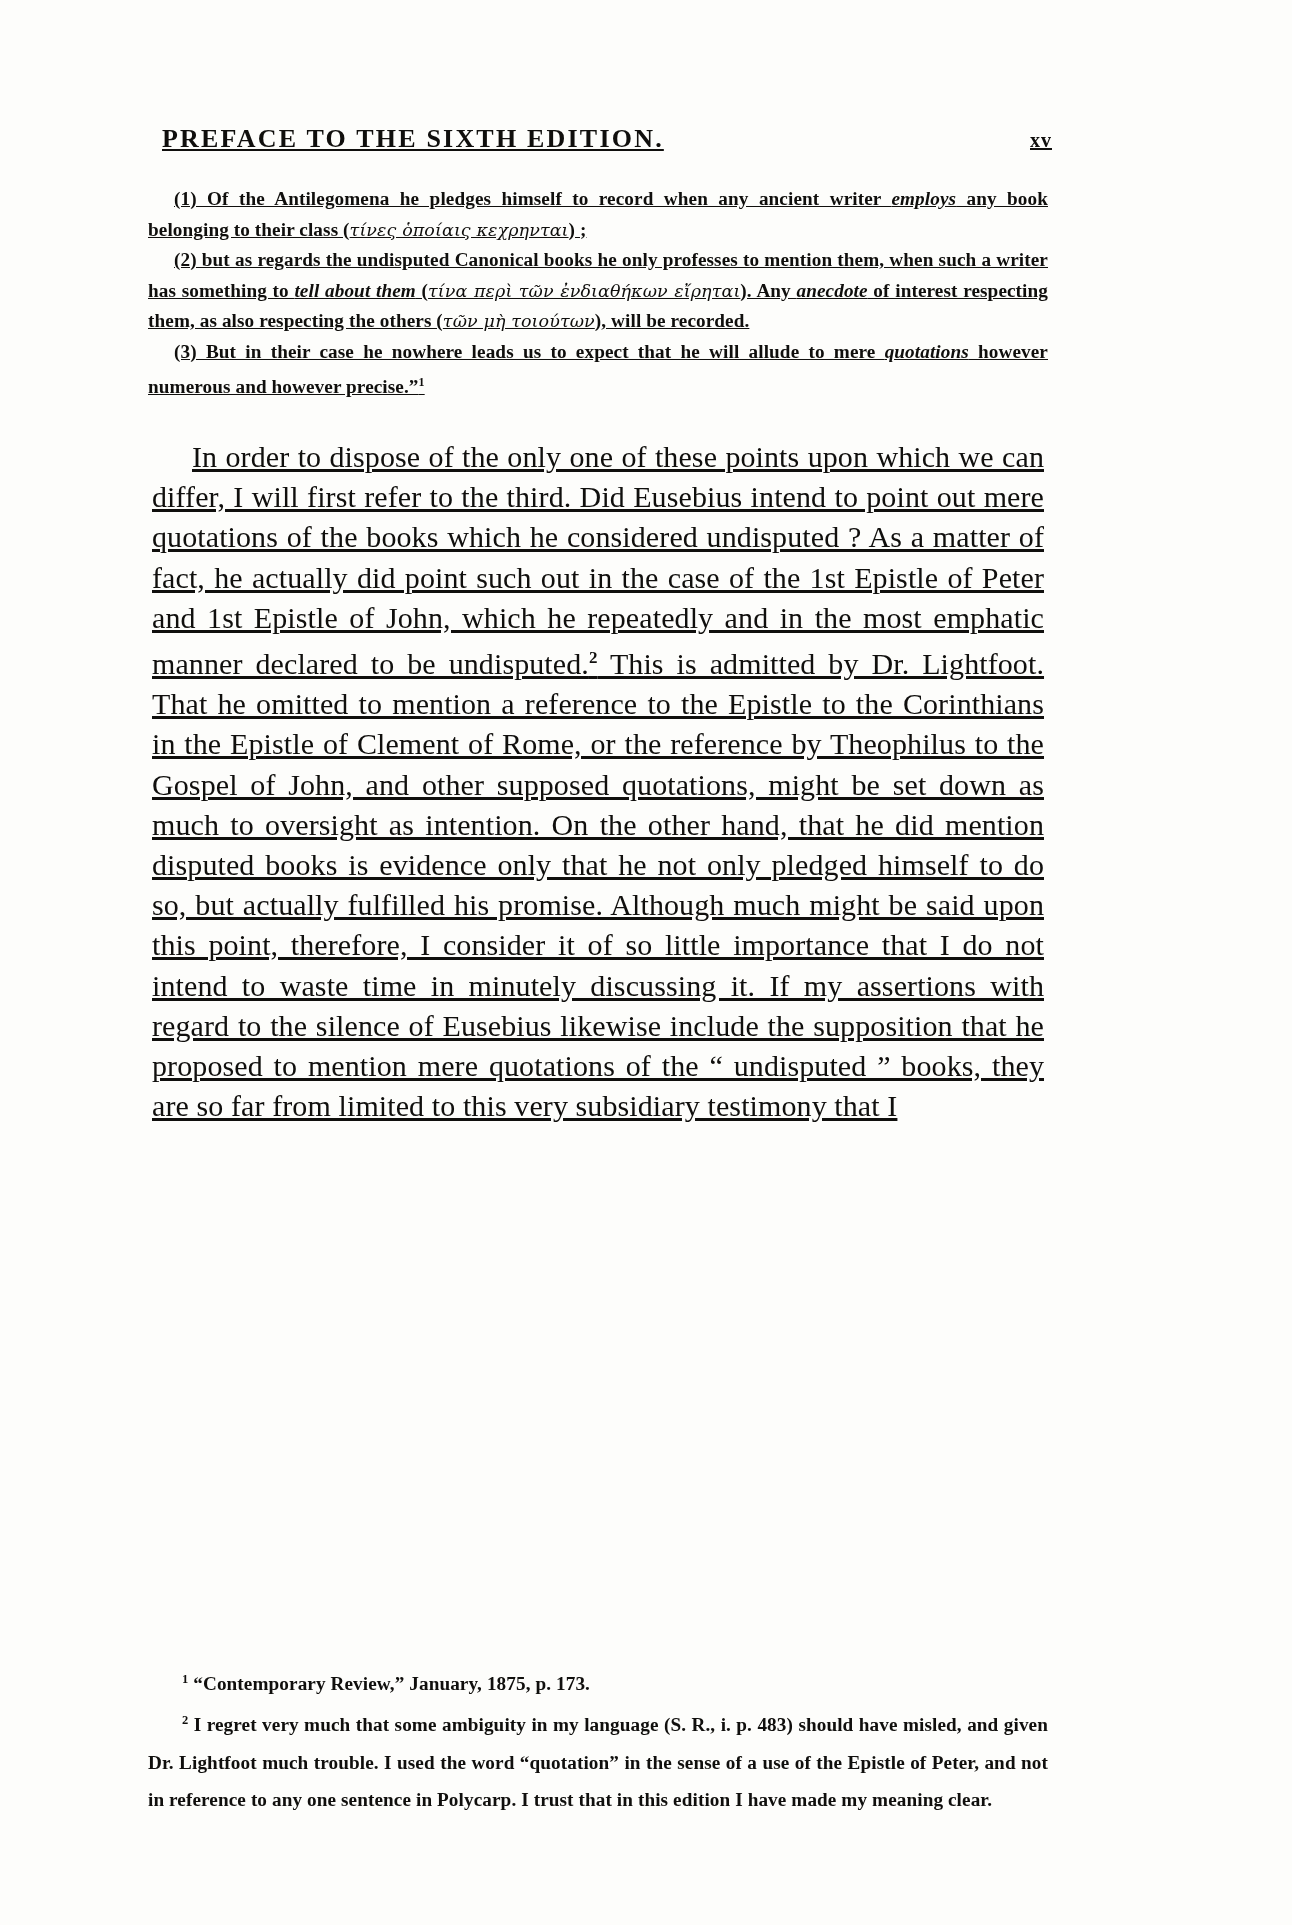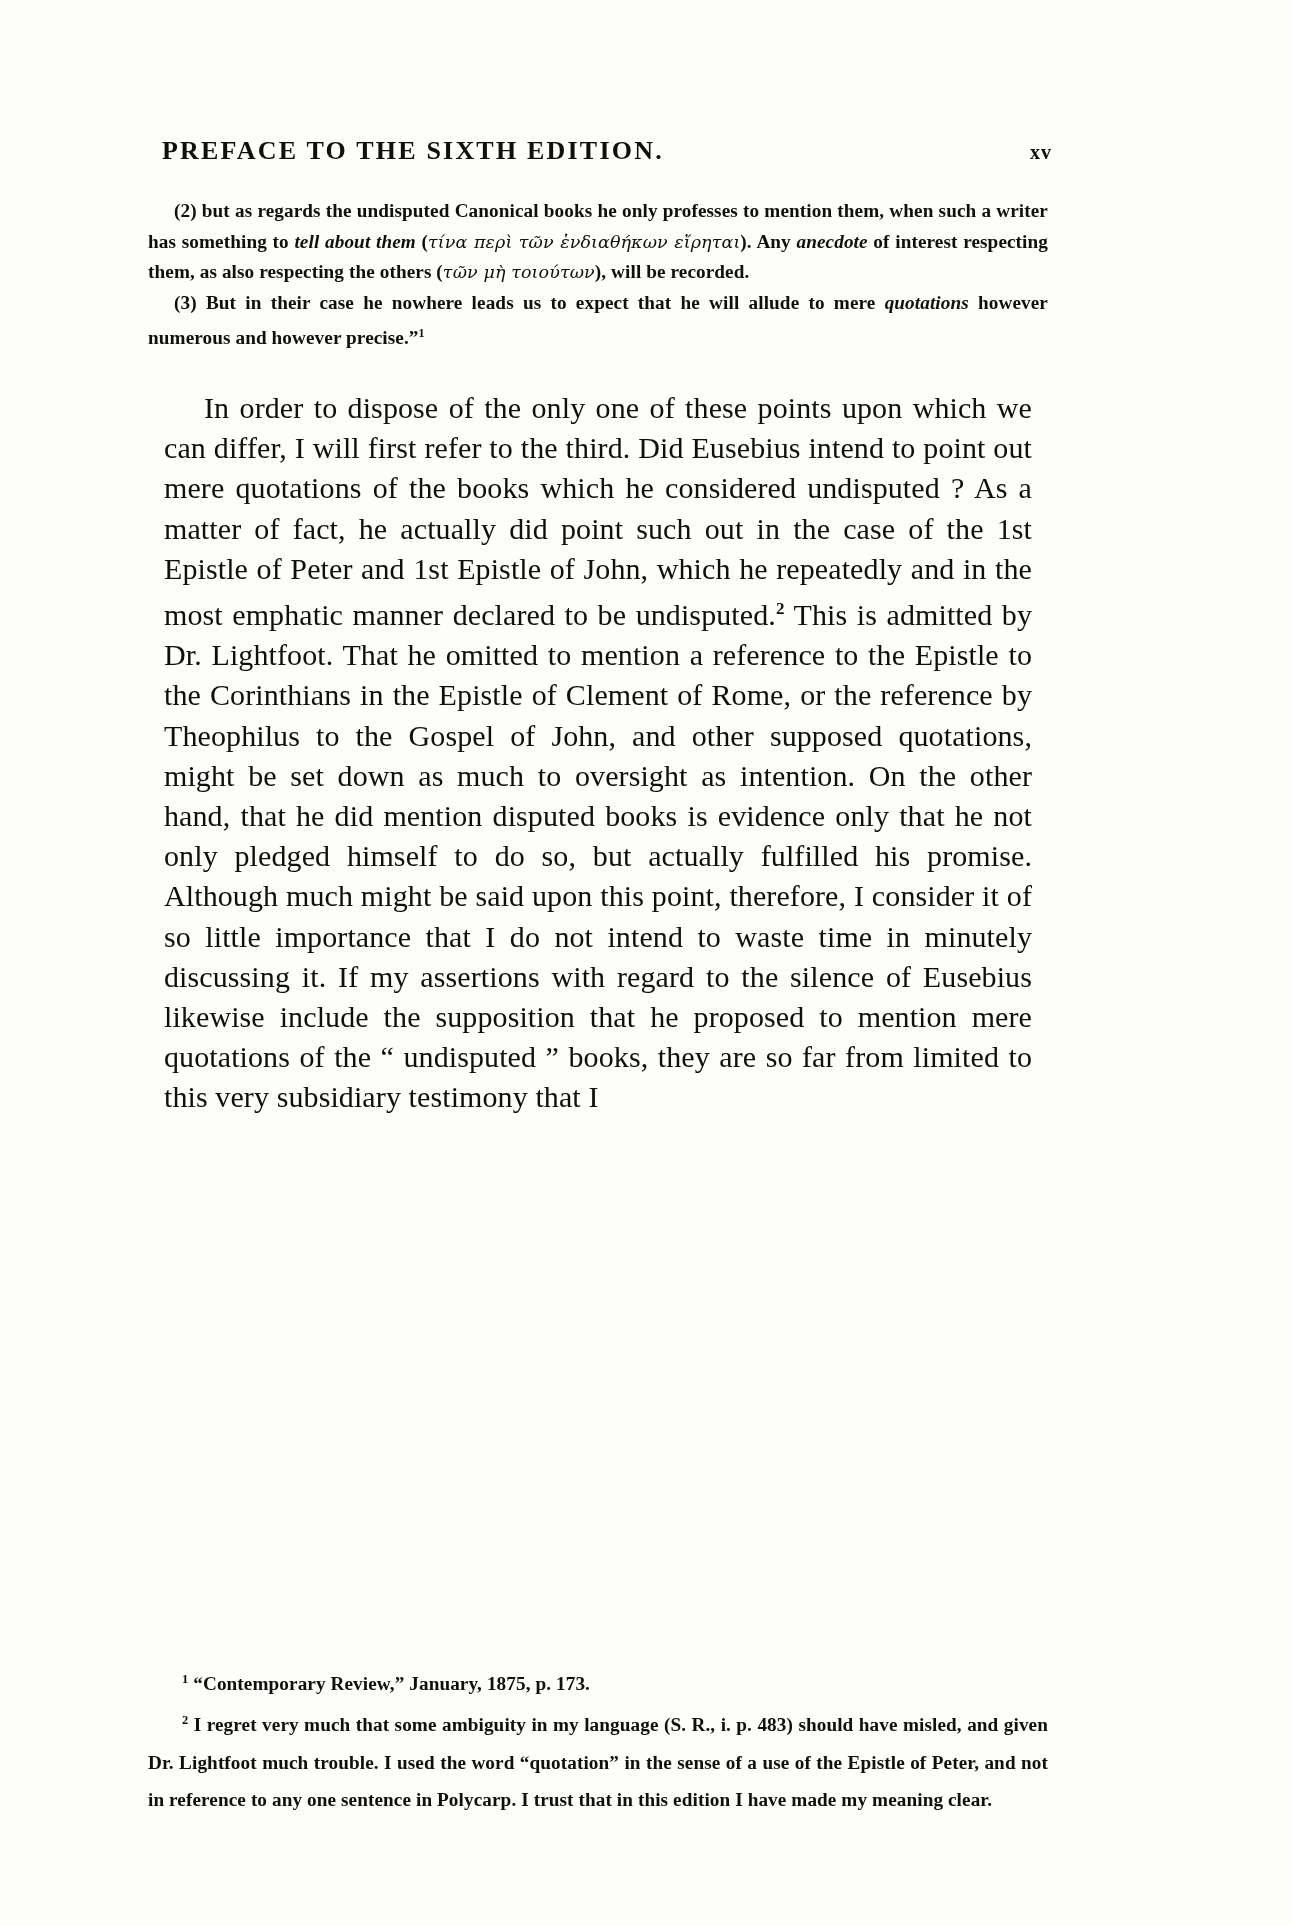--- a/index.html
+++ b/index.html
@@ -18,22 +18,23 @@
   .page {
     position: absolute;
     top: 0; left: 0;
     width: 1292px;
     height: 1925px;
     background: #fdfdfb;
   }
   .content {
     position: absolute;
     left: 148px;
-    top: 136px;
+    top: 124px;
     width: 920px;
+    text-decoration: underline;
   }
   
   .runhead {
     display: flex;
     align-items: baseline;
     justify-content: space-between;
     width: 890px;
     margin: 0 0 0 14px;
   }
   .runhead-title {
@@ -78,21 +79,21 @@
   .body {
     margin-top: 34px;
     width: 900px;
     font-size: 30px;
     line-height: 40.2px;
     text-align: justify;
     text-justify: inter-word;
     letter-spacing: 0.1px;
   }
   .body p {
-    margin: 16px;
+    margin: 4px;
     text-indent: 40px;
   }
   .body sup.fn {
     font-size: 17px;
     vertical-align: super;
   }
   
   .footnotes {
     position: absolute;
     left: 148px;
@@ -119,20 +120,21 @@
 <div class="page">
 
   <div class="content">
 
     <div class="runhead">
       <span class="runhead-title">PREFACE TO THE SIXTH EDITION.</span>
       <span class="runhead-folio">xv</span>
     </div>
 
     <div class="smallblock">
+      <p><span>(1) Of the Antilegomena he pledges himself to record when any ancient writer </span><span class="it">employs</span><span> any book belonging to their class (</span><span class="gk">τίνες ὁποίαις κεχρηνται</span><span>) ;</span></p>
 
       <p><span>(2) but as regards the undisputed Canonical books he only professes to mention them, when such a writer has something to </span><span class="it">tell about them</span><span> (</span><span class="gk">τίνα περὶ τῶν ἐνδιαθήκων εἴρηται</span><span>).   Any </span><span class="it">anecdote</span><span> of interest respecting them, as also respecting the others (</span><span class="gk">τῶν μὴ τοιούτων</span><span>), will be recorded.</span></p>
 
       <p><span>(3) But in their case he nowhere leads us to expect that he will allude to mere </span><span class="it">quotations</span><span> however numerous and however precise.”</span><sup class="fn">1</sup></p>
     </div>
 
     <div class="body">
       <p><span>In order to dispose of the only one of these points upon which we can differ, I will first refer to the third. Did Eusebius intend to point out mere quotations of the books which he considered undisputed ?   As a matter of fact, he actually did point such out in the case of the 1st Epistle of Peter and 1st Epistle of John, which he repeatedly and in the most emphatic manner declared to be undisputed.</span><sup class="fn">2</sup><span>  This is admitted by Dr. Lightfoot.   That he omitted to mention a reference to the Epistle to the Corinthians in the Epistle of Clement of Rome, or the reference by Theophilus to the Gospel of John, and other supposed quotations, might be set down as much to oversight as intention.   On the other hand, that he did mention disputed books is evidence only that he not only pledged himself to do so, but actually fulfilled his promise. Although much might be said upon this point, therefore, I consider it of so little importance that I do not intend to waste time in minutely discussing it.   If my assertions with regard to the silence of Eusebius likewise include the supposition that he proposed to mention mere quotations of the “ undisputed ” books, they are so far from limited to this very subsidiary testimony that I</span></p>
     </div>
 

